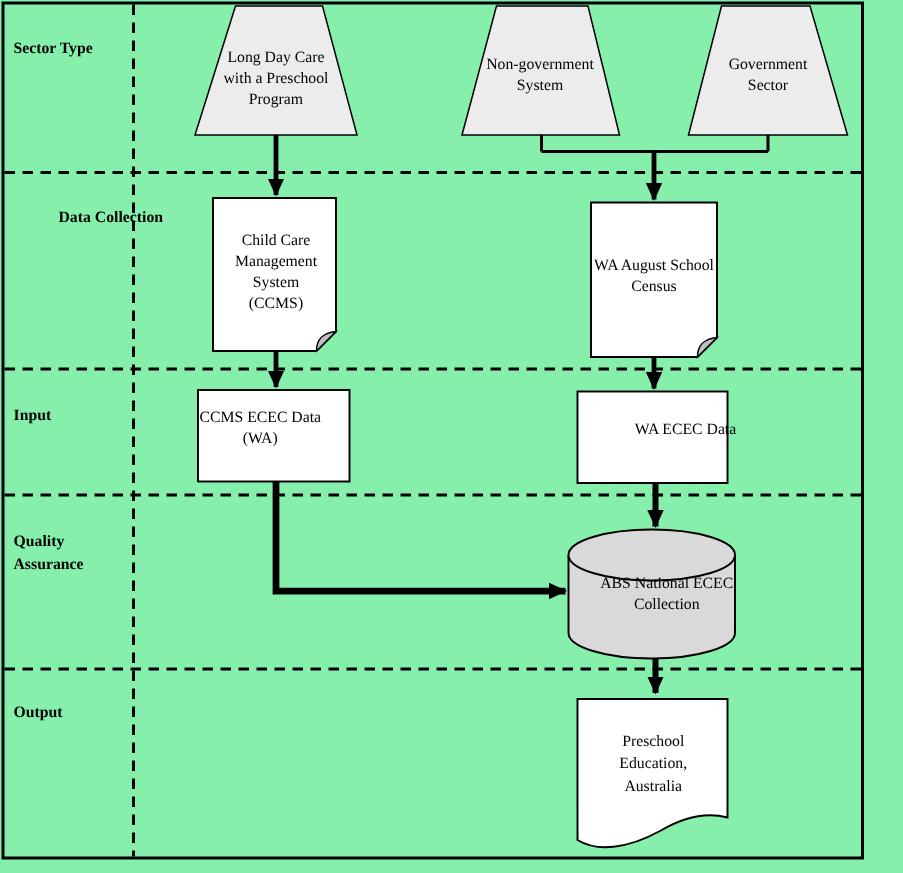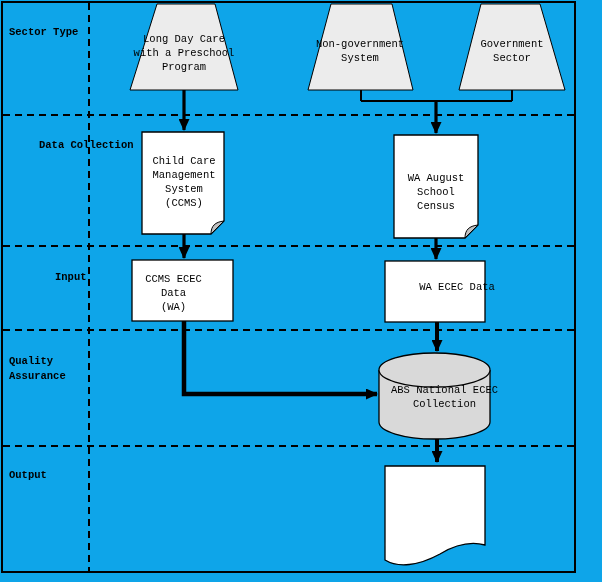--- a/index.html
+++ b/index.html
@@ -1,21 +1,21 @@
 <!DOCTYPE html>
 <html><head>
 <meta charset="utf-8">
 <style>
   html, body { margin: 0; padding: 0; background: #ffffff; }
   #stage {
     position: relative;
     width: 602px;
     height: 582px;
-    background: #0ea5e9;
-    font-family: Liberation Mono, monospace;
+    background: #86efac;
+    font-family: Liberation Serif, serif;
     color: #000000;
     overflow: hidden;
   }
   #diagram-svg {
     position: absolute;
     left: 0; top: 0;
     width: 602px; height: 582px;
   }
   .lbl {
     position: absolute;
@@ -28,21 +28,21 @@
     font-weight: bold;
     line-height: 15px;
     text-align: left;
   }
   .node-lbl {
     text-align: center;
   }
   
   #lbl-row-sector      { left: 9px;  top: 25px;  }
   #lbl-row-datacoll    { left: 9px;  top: 138px; margin-left: 30px; }
-  #lbl-row-input       { left: 9px;  top: 270px; margin-left: 46px; }
+  #lbl-row-input       { left: 9px;  top: 270px; }
   #lbl-row-qa          { left: 9px;  top: 354px; }
   #lbl-row-output      { left: 9px;  top: 468px; }
   #lbl-trap-ldc        { left: 130px; top: 32px;  width: 108px; }
   #lbl-trap-nongov     { left: 305px; top: 37px;  width: 110px; }
   #lbl-trap-gov        { left: 457px; top: 37px;  width: 110px; }
   #lbl-doc-ccms        { left: 138px; top: 154px; width: 92px;  }
   #lbl-doc-census      { left: 390px; top: 171px; width: 92px;  }
   #lbl-rect-ccmsecec   { left: 132px; top: 272px; width: 83px; }
   #lbl-rect-waecec     { left: 385px; top: 280px; width: 100px; padding-left: 22px; }
   #lbl-cyl-abs         { left: 379px; top: 383px; width: 131px; }
@@ -115,14 +115,17 @@
 Management
 System
 (CCMS)</div>
   <div class="lbl node-lbl" id="lbl-doc-census">WA August School
 Census</div>
   <div class="lbl node-lbl" id="lbl-rect-ccmsecec">CCMS ECEC Data
 (WA)</div>
   <div class="lbl node-lbl" id="lbl-rect-waecec">WA ECEC Data</div>
   <div class="lbl node-lbl" id="lbl-cyl-abs">ABS National ECEC
 Collection</div>
+  <div class="lbl node-lbl" id="lbl-doc-preschool">Preschool
+Education,
+Australia</div>
 
 </div>
 
 </body></html>

